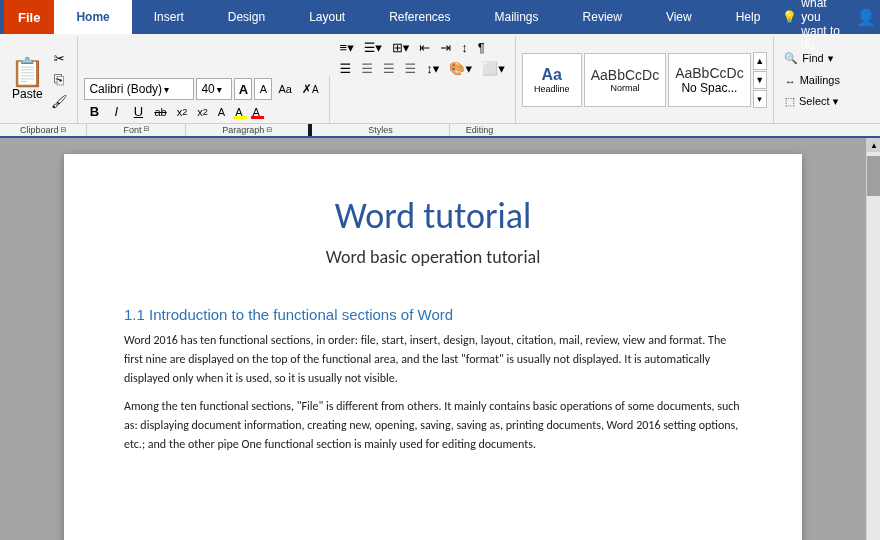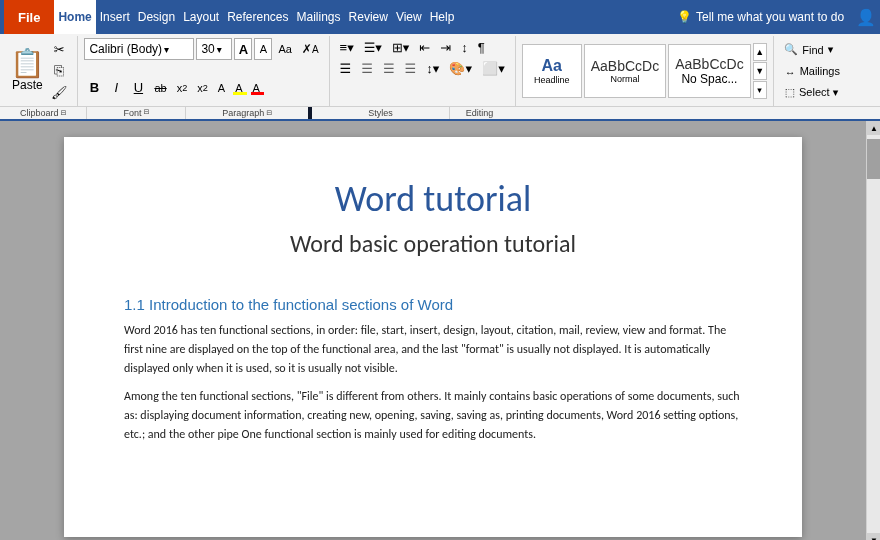--- a/index.html
+++ b/index.html
@@ -23,21 +23,21 @@
       padding: 6px 14px;
       font-size: 13px;
       font-weight: 600;
       cursor: pointer;
       height: 34px;
       display: flex;
       align-items: center;
     }
     .menu-bar .menu-item {
       color: white;
-      padding: 6px 4px;
+      padding: 6px 22px;
       font-size: 12px;
       cursor: pointer;
       height: 34px;
       display: flex;
       align-items: center;
     }
     .menu-bar .menu-item.active { background: white; color: #2b579a; font-weight: 600; }
     .menu-bar .tell-me {
       margin-left: auto;
       display: flex;
@@ -104,21 +104,21 @@
     .doc-title {
       text-align: center;
       font-size: 36px;
       color: #2b579a;
       font-family: 'Calibri', Arial, sans-serif;
       font-weight: 400;
       margin-bottom: 8px;
     }
     .doc-subtitle {
       text-align: center;
-      font-size: 24px;
+      font-size: 18px;
       color: #333;
       font-family: 'Calibri', Arial, sans-serif;
       margin-bottom: 24px;
     }
     .section-heading {
       font-size: 15px;
       color: #2e74b5;
       font-weight: 400;
       margin-bottom: 8px;
     }
@@ -201,28 +201,28 @@
           <span style="font-size:12px;">Paste</span>
         </div>
         <div style="display:flex;flex-direction:column;gap:2px;">
           <div class="inline-btn" style="font-size:13px;">✂</div>
           <div class="inline-btn" style="font-size:13px;">⎘</div>
           <div class="inline-btn" style="font-size:13px;">🖌</div>
         </div>
       </div>
     </div>
 
-    <div style="display:flex; flex-direction:column; padding: 2px 6px; border-right:1px solid #d0d0d0; gap:18px;">
+    <div style="display:flex; flex-direction:column; padding: 2px 6px; border-right:1px solid #d0d0d0; gap:2px;margin-top:40px;">
       <div style="display:flex;gap:2px;align-items:center;">
         <div class="font-box font-name-box">
           <span>Calibri (Body)</span>
           <span style="margin-left:2px; font-size:10px;">▾</span>
         </div>
         <div class="font-box font-size-box">
-          <span>30</span>
+          <span>40</span>
           <span style="margin-left:2px; font-size:10px;">▾</span>
         </div>
         <div class="small-btn" style="font-weight:bold; font-size:13px;">A</div>
         <div class="small-btn" style="font-size:11px;">A</div>
         <div class="inline-btn" style="font-size:11px;">Aa</div>
         <div class="inline-btn" style="font-size:12px;">✗<span style="font-size:10px;">A</span></div>
       </div>
       <div style="display:flex;gap:2px;align-items:center;">
         <div class="inline-btn bold" style="font-size:13px; font-weight:bold; min-width:20px;">B</div>
         <div class="inline-btn italic" style="font-size:13px; font-style:italic; min-width:20px;">I</div>

